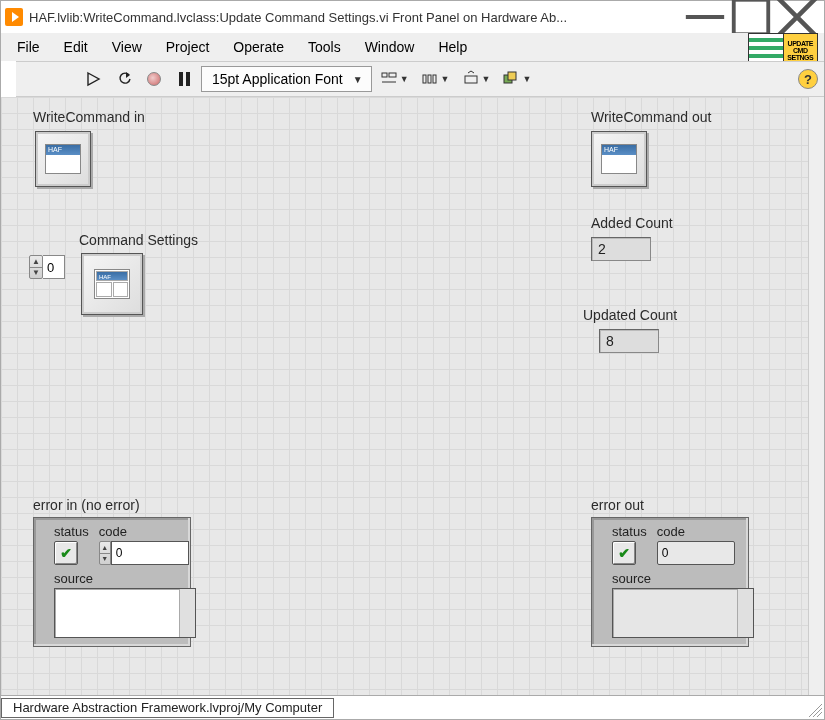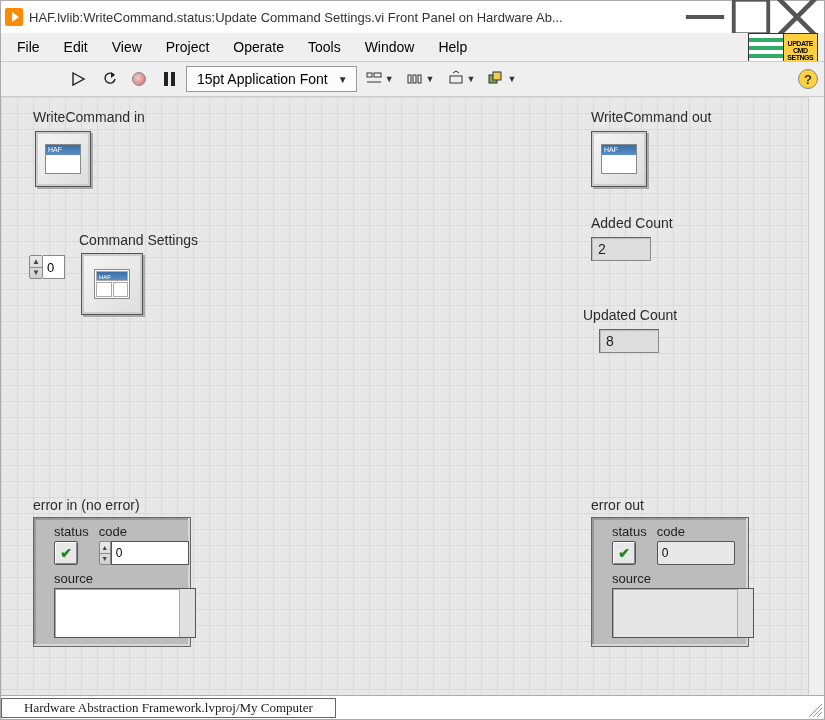--- a/index.html
+++ b/index.html
@@ -6,21 +6,21 @@
   body { margin: 0; font-family: 'Segoe UI', Tahoma, sans-serif; background: #fff; }
   .window { width: 825px; height: 720px; border: 1px solid #aaa; display: flex; flex-direction: column; background: #fff; position: relative; }
   .titlebar { height: 32px; display: flex; align-items: center; padding: 0 4px; background: #fff; }
   .titlebar-icon { width: 18px; height: 18px; background: #ff8a00; border-radius: 2px; margin-right: 6px; display: flex; align-items: center; justify-content: center; }
   .titlebar-icon::after { content: ""; width: 0; height: 0; border-left: 7px solid #fff; border-top: 5px solid transparent; border-bottom: 5px solid transparent; margin-left: 2px; }
   .titlebar-text { flex: 1; color: #333; font-size: 13px; white-space: nowrap; overflow: hidden; text-overflow: ellipsis; }
   .win-controls { display: flex; }
   .win-btn { width: 46px; height: 32px; display: flex; align-items: center; justify-content: center; color: #555; font-size: 14px; }
   .menubar { height: 28px; display: flex; align-items: center; padding: 0 6px; gap: 4px; background: #efefef; position: relative; }
   .menubar-item { padding: 2px 10px; color: #000000; font-size: 14px; cursor: default; }
-  .toolbar { height: 36px; display: flex; align-items: center; padding: 2px 6px; background: #efefef; border-top: 1px solid #ccc; border-bottom: 1px solid #ccc; gap: 4px; position: relative; }
+  .toolbar { height: 36px; display: flex; align-items: center; padding: 2px 6px; background: #efefef; border-top: 1px solid #ccc; border-bottom: 1px solid #ccc; gap: 4px; position: relative; margin-left: 15px; }
   .tb-spacer { width: 55px; }
   .tb-btn { width: 26px; height: 26px; display: flex; align-items: center; justify-content: center; color: #333; font-size: 15px; }
   .tb-btn svg { width: 16px; height: 16px; }
   .record { width: 14px; height: 14px; border-radius: 50%; border: 1px solid #888; background: radial-gradient(circle at 40% 40%, #f0cccc, #cc6666); }
   .pause-bars { display:flex; gap:3px;}
   .pause-bars span{ width:4px; height:14px; background:#222;}
   .font-select { height: 26px; display: flex; align-items: center; padding: 0 8px 0 10px; border: 1px solid #999; background: #fcfcfc; font-size: 14px; gap: 10px; min-width: 170px; }
   .font-select .chev { font-size: 10px; color:#333; }
   .dd { display:flex; align-items:center; height:26px; padding: 0 4px; gap:2px;}
   .dd .chev { font-size:9px; color:#333;}
@@ -57,34 +57,34 @@
   .code-field { display:flex; align-items:center;}
   .code-field .arrows { width:12px; height:24px; background:linear-gradient(#eaeaea,#d0d0d0); border:1px solid #888; border-radius:2px 0 0 2px; display:flex; flex-direction:column;}
   .code-field .arrows span{ flex:1; display:flex; align-items:center; justify-content:center; font-size:7px; color:#444;}
   .code-field .arrows span:first-child{border-bottom:1px solid #888;}
   .code-field input { width:78px; height:24px; border:1px solid #555; background:#fff; font-size:12px; padding:0 4px; outline:none;}
   .code-field.ro input { background:#e8e8e8; }
   .src-box { width:142px; height:50px; background:#fff; border:1px solid #555; margin-top:2px; box-shadow: inset 1px 1px 0 #aaa; position:relative;}
   .src-box .sb { position:absolute; right:0; top:0; bottom:0; width:16px; background:#e0e0e0; border-left:1px solid #aaa;}
   .src-box.ro { background:#e6e6e6;}
   .statusbar { height:24px; border-top:1px solid #aaa; background:#fff; display:flex; align-items:center;}
-  .statusbar .cell { border:1px solid #666; padding:0 22px; font-size:13px; color:#222; height:20px; line-height:18px;font-family:Liberation Serif, serif;}
+  .statusbar .cell { border:1px solid #666; padding:0 11px; font-size:13px; color:#222; height:20px; line-height:18px;}
   .grip { position:absolute; right:2px; bottom:2px; width:14px; height:14px; background:
     linear-gradient(135deg, transparent 50%, #999 50%, #999 55%, transparent 55%,
                     transparent 65%, #999 65%, #999 70%, transparent 70%,
                     transparent 80%, #999 80%, #999 85%, transparent 85%);}
 </style>
 </head>
 <body>
 
 <div class="window">
 
   <div class="titlebar">
     <div class="titlebar-icon"></div>
-    <div class="titlebar-text">HAF.lvlib:WriteCommand.status:Update Command Settings.vi Front Panel on Hardware Ab...</div>
+    <div class="titlebar-text">HAF.lvlib:WriteCommand.lvclass:Update Command Settings.vi Front Panel on Hardware Ab...</div>
     <div class="win-controls">
       <div class="win-btn">
         <svg viewBox="0 0 12 12">
             <line x1="1" y1="6" x2="11" y2="6" stroke="#555" stroke-width="1"></line>
           </svg>
       </div>
       <div class="win-btn">
         <svg viewBox="0 0 12 12">
             <rect x="1.5" y="1.5" width="9" height="9" fill="none" stroke="#555" stroke-width="1"></rect>
           </svg>

